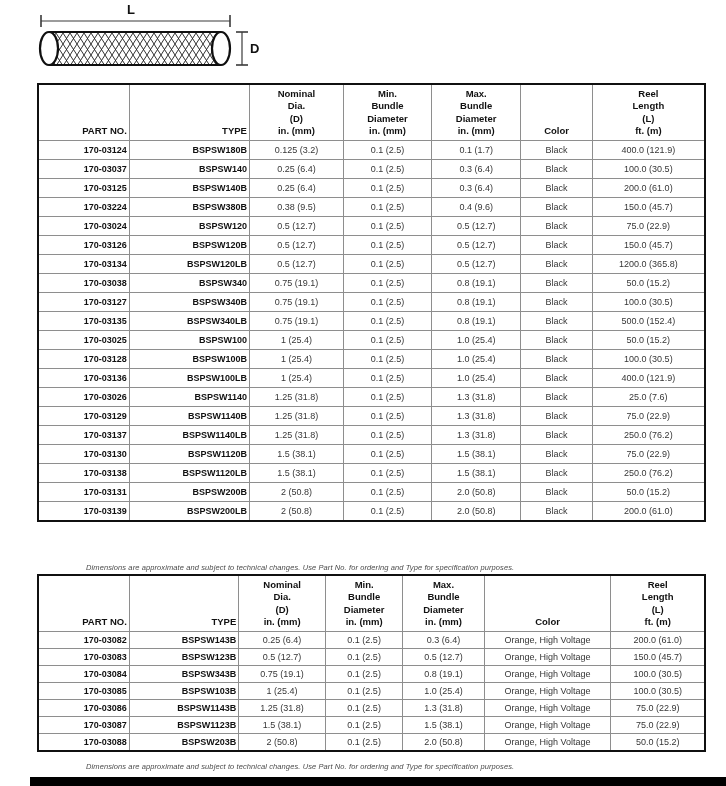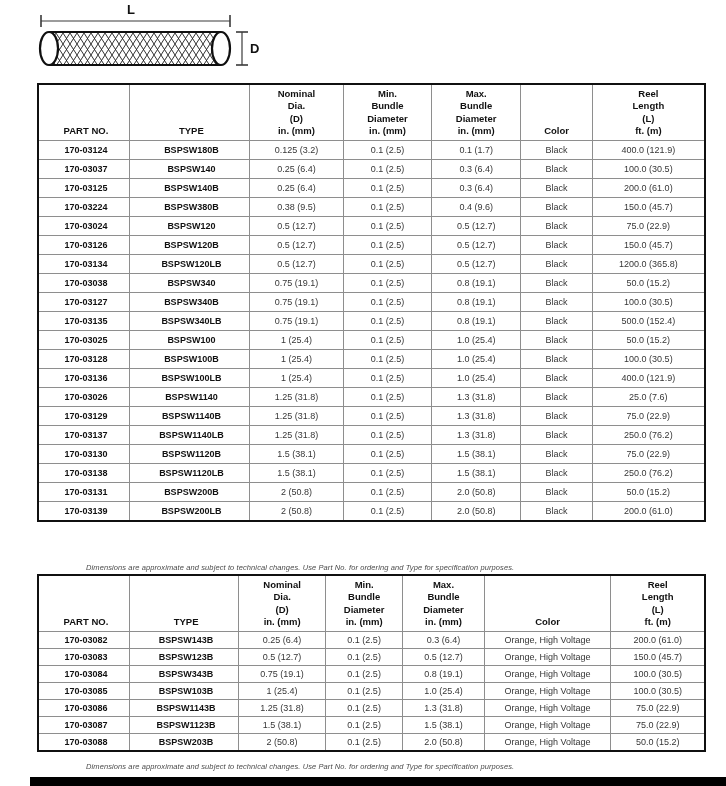--- a/index.html
+++ b/index.html
@@ -17,28 +17,28 @@
     border:2px solid #101010;
   }
   #table-black  { top:83px; }
   #table-orange { top:574px; }
   table.spec th, table.spec td { border:1px solid #8e8e8e; overflow:hidden; }
   table.spec th {
     font-size:9.5px; font-weight:bold; color:#111111;
     vertical-align:bottom; text-align:center;
     white-space:pre-line; line-height:1.3; padding:3px 2px 3px 2px; height:56px;
   }
-  table.spec th:nth-child(1), table.spec th:nth-child(2) { text-align:center; padding-left:6px;margin-top:44px; }
+  table.spec th:nth-child(1), table.spec th:nth-child(2) { text-align:right; padding-left:6px;margin-top:44px; }
   table.spec td {
     font-size:9px; color:#363636; text-align:center; height:19px; padding:0 2px;
     white-space:nowrap;
   }
   #table-orange td { height:17px; }
   table.spec td:nth-child(1), table.spec td:nth-child(2) {
-    font-weight:bold; color:#111111; text-align:center; padding-left:6px;
+    font-weight:bold; color:#111111; text-align:right; padding-left:6px;
   }
   
   #table-black  col.c1{width:13.7%} #table-black  col.c2{width:18.0%}
   #table-black  col.c3{width:14.1%} #table-black  col.c4{width:13.2%}
   #table-black  col.c5{width:13.4%} #table-black  col.c6{width:10.7%}
   #table-black  col.c7{width:16.9%}
   #table-orange col.c1{width:13.7%} #table-orange col.c2{width:16.4%}
   #table-orange col.c3{width:13.0%} #table-orange col.c4{width:11.6%}
   #table-orange col.c5{width:12.2%} #table-orange col.c6{width:19.0%}
   #table-orange col.c7{width:14.1%}

